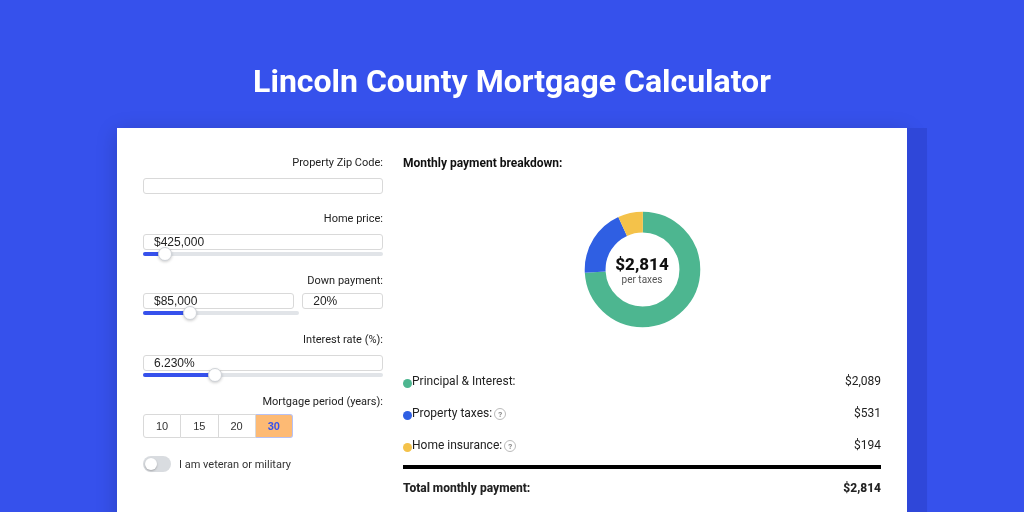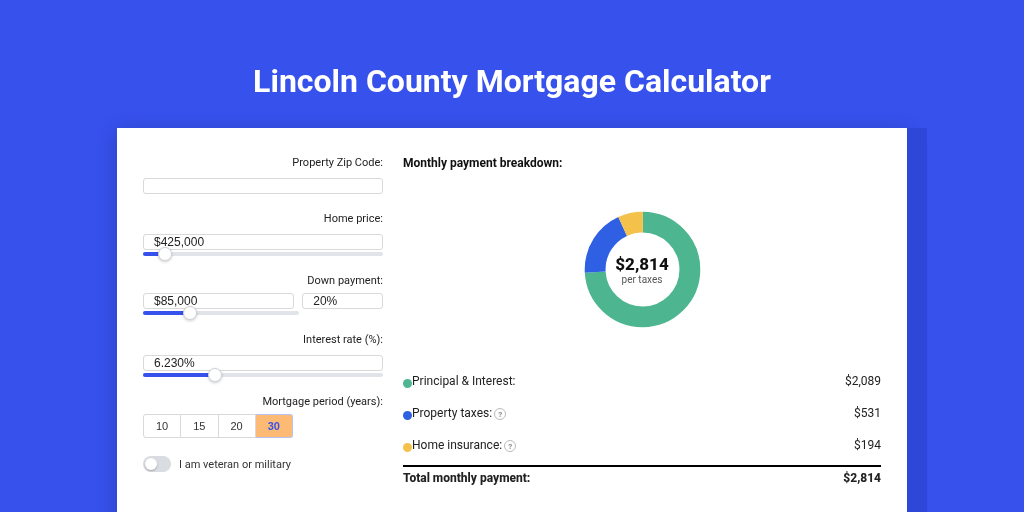--- a/index.html
+++ b/index.html
@@ -132,21 +132,21 @@
   .dot{ width:9px; height:9px; border-radius:50%; display:inline-block;}
   .dot.g{ background:#4db690;}
   .dot.b{ background:#2f5fe3;}
   .dot.y{ background:#f4c24a;}
   .info{
     display:inline-flex; align-items:center; justify-content:center;
     width:12px; height:12px; border-radius:50%;
     border:1px solid #bbb; color:#888; font-size:8px; font-weight:700;
     margin-left:2px;
   }
-  .b-total{ font-weight:800; border-top:2px solid #000000; margin-top:4px; padding-top:4px;}
+  .b-total{ font-weight:800; border-top:4px solid #000000; margin-top:4px; padding-top:12px;}
   .section2{
     border-top:1px solid #e9e9e9; margin-top:18px; padding-top:16px;
   }
 </style>
 </head>
 <body>
 
 <h1 class="page-title">Lincoln County Mortgage Calculator</h1>
 
 <div class="card-wrap">

